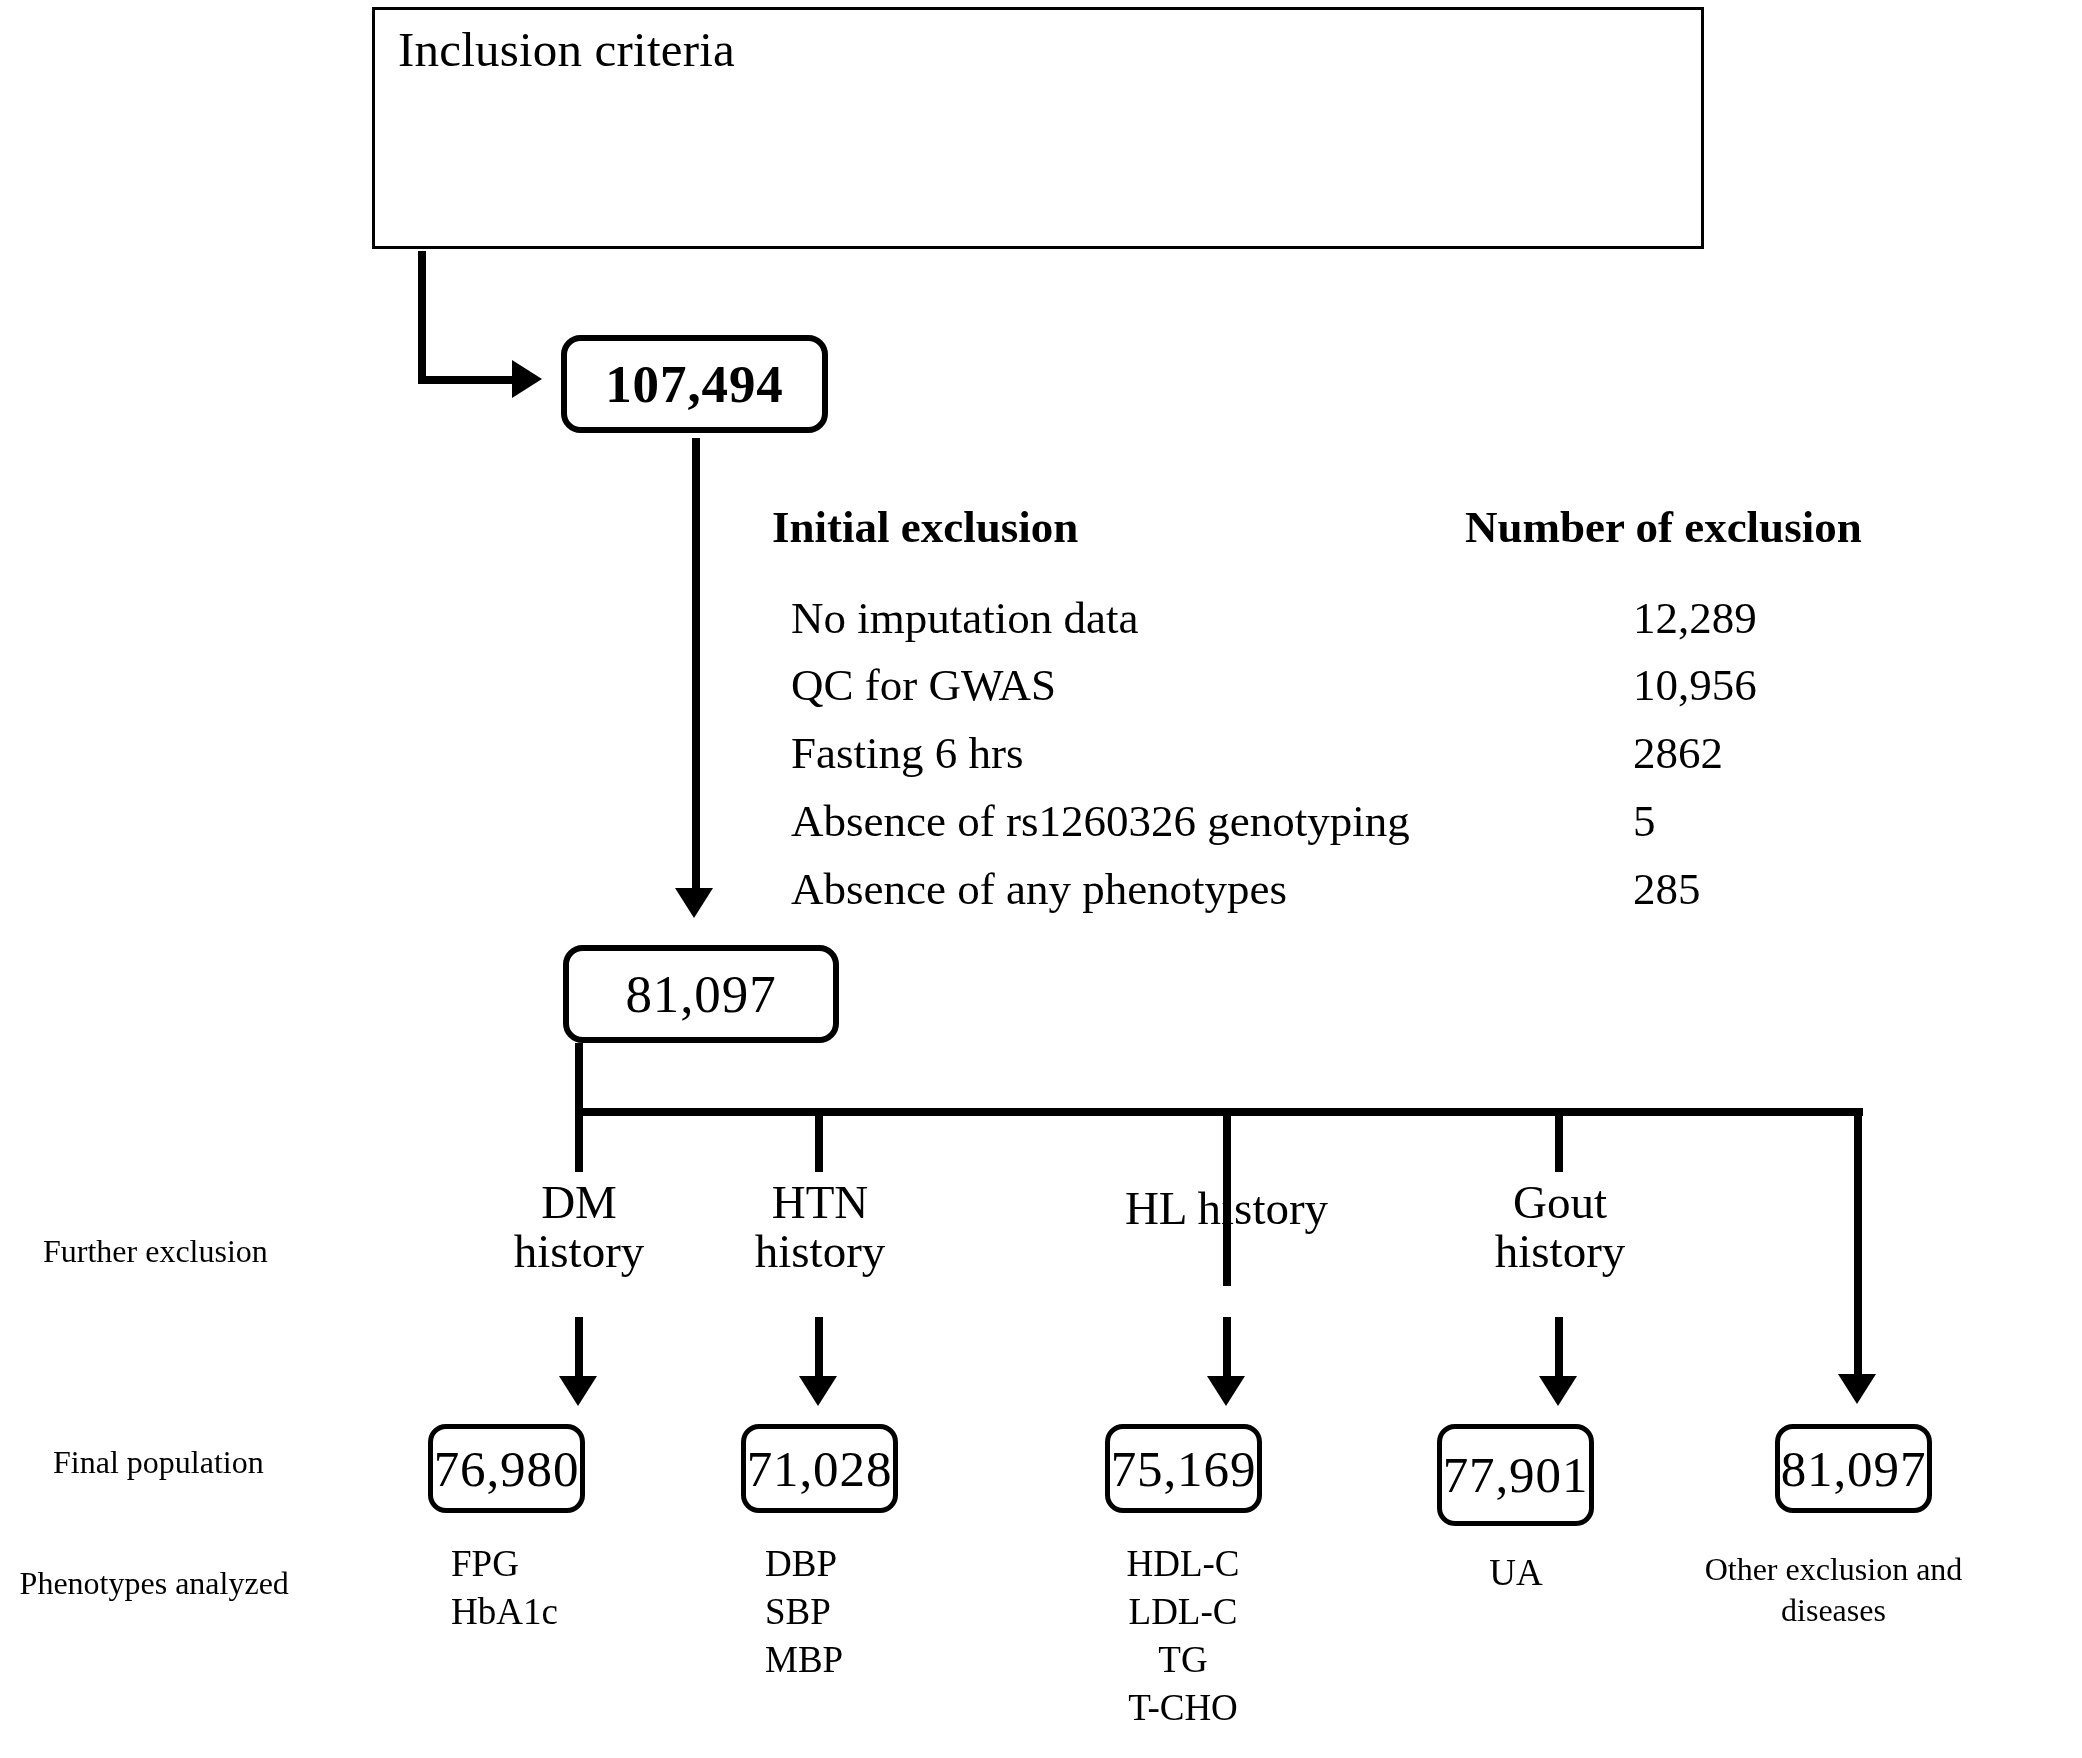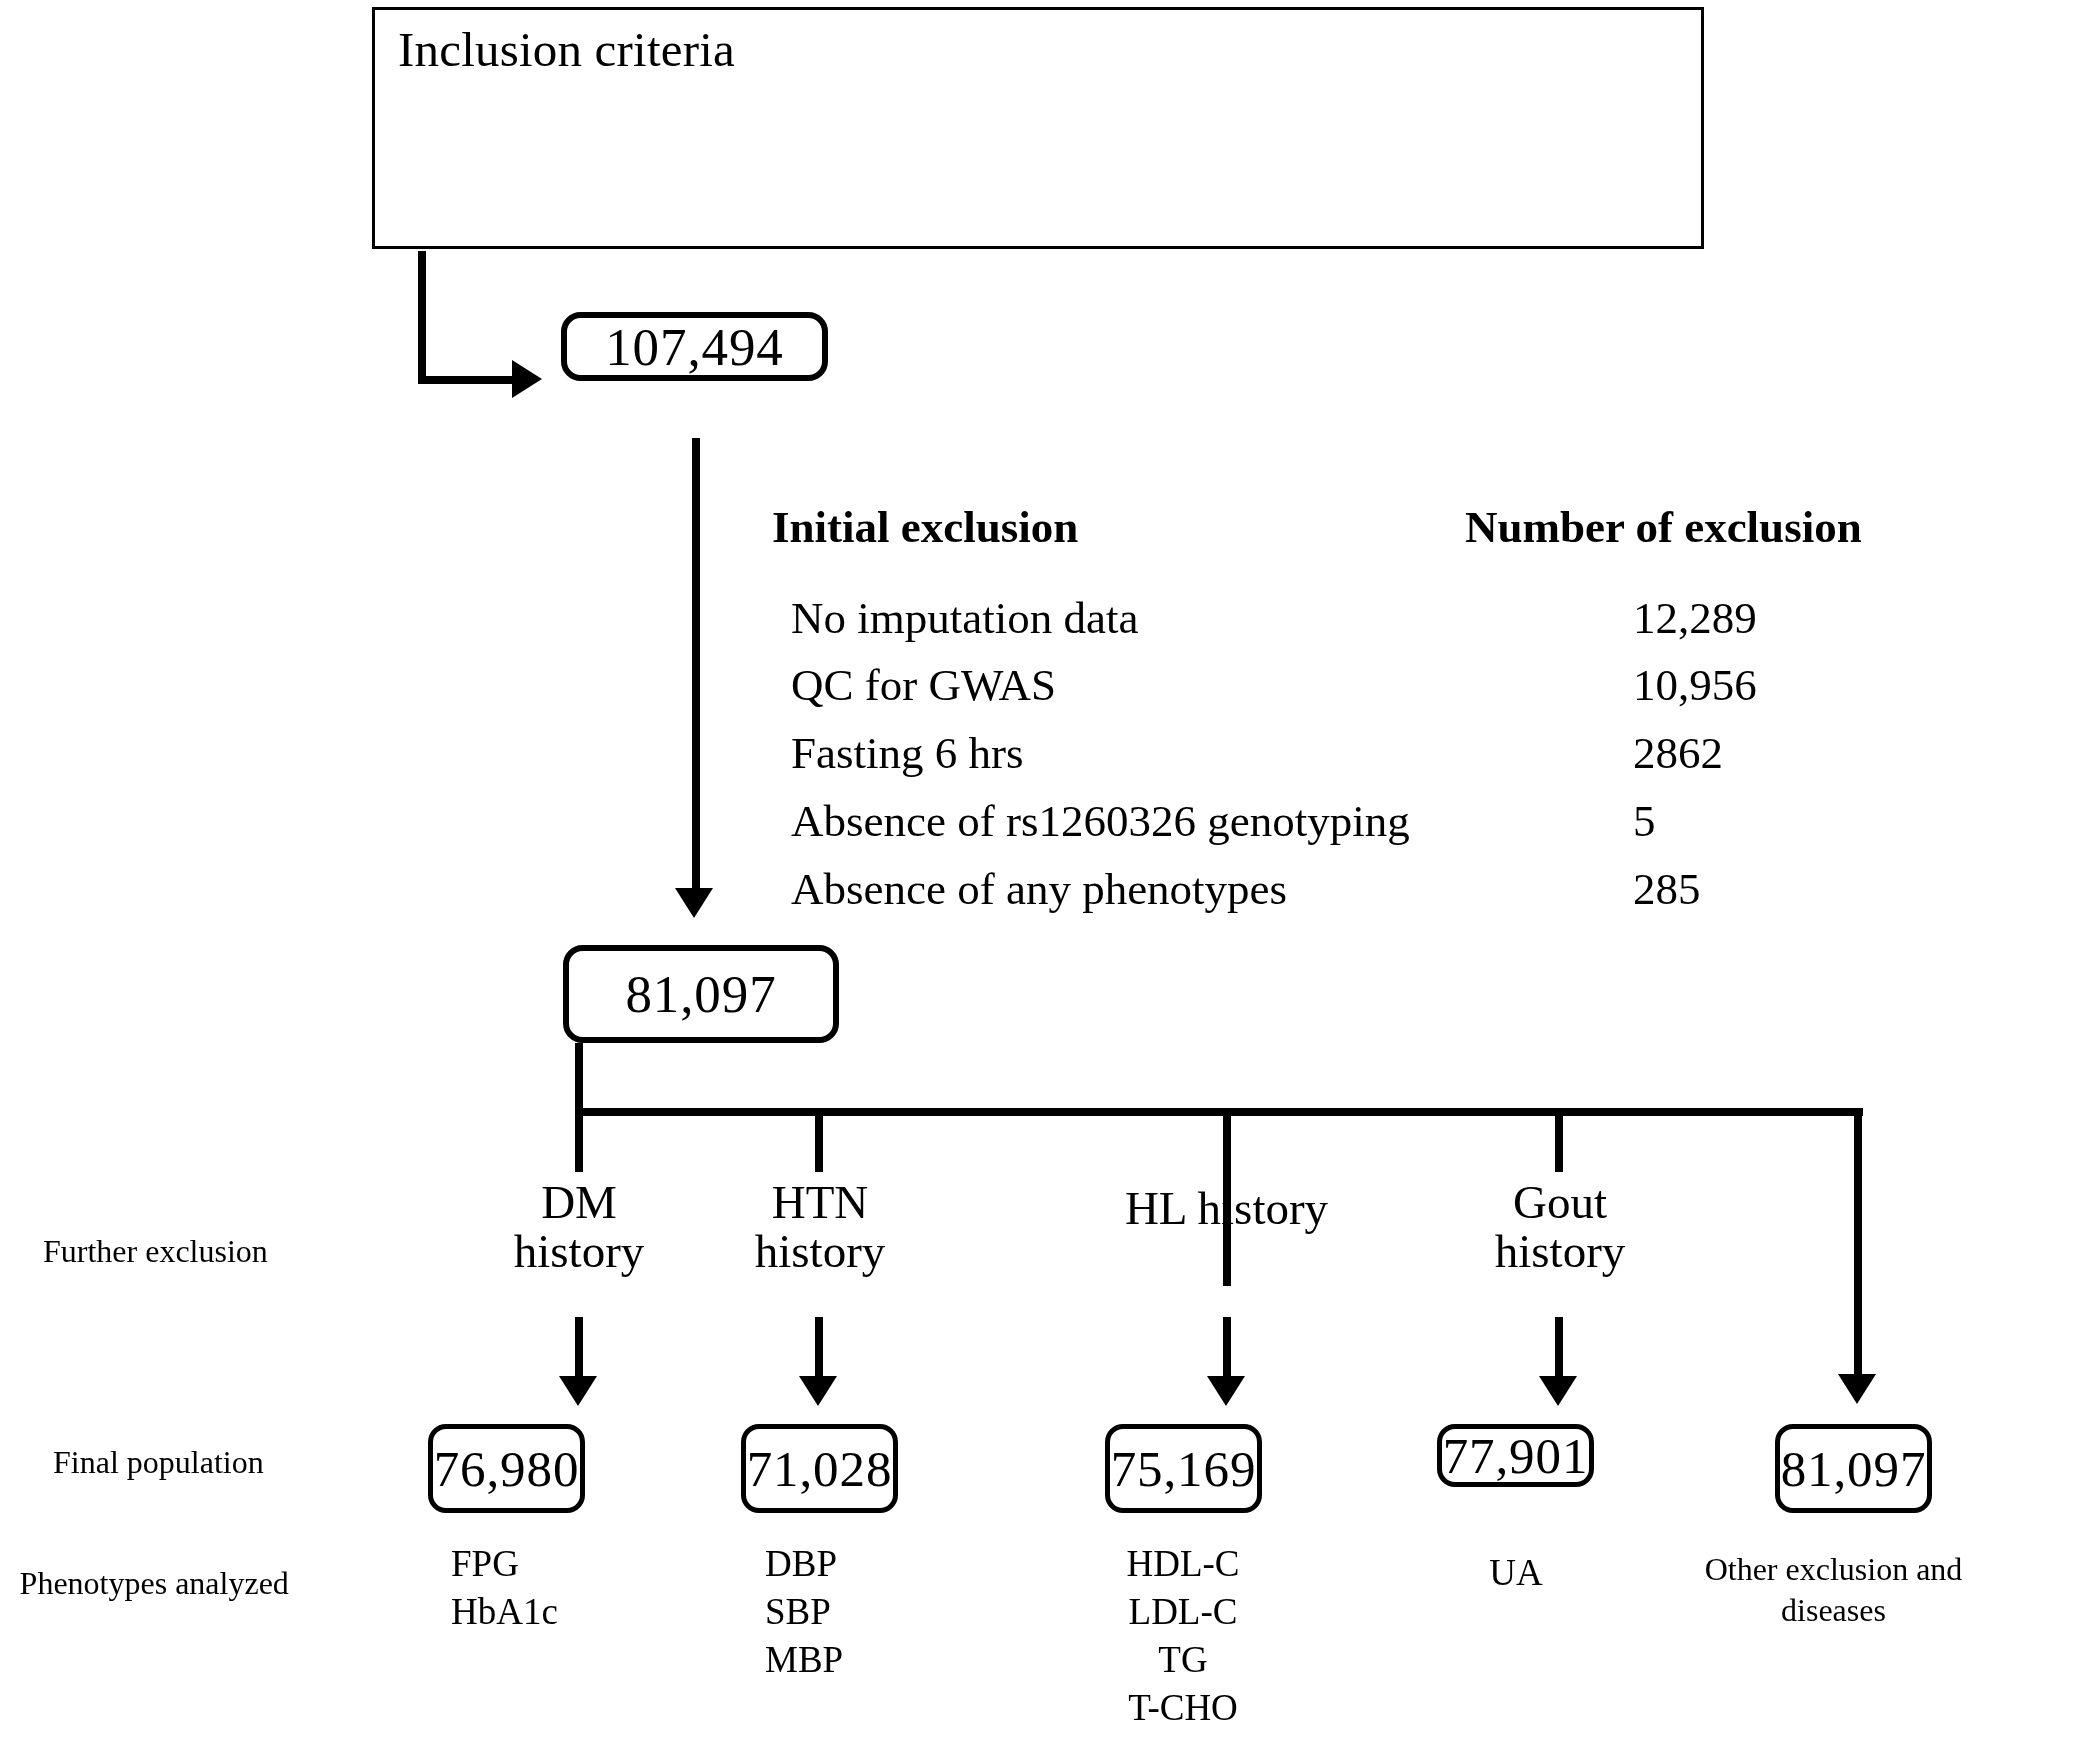--- a/index.html
+++ b/index.html
@@ -61,21 +61,21 @@
 <div id="stage">
 
   <div class="abs crit-box" style="left:372px;top:7.1px;width:1332px;height:242px;">
     <div class="crit-line t">Inclusion criteria</div>
   </div>
 
   <div class="vline" style="left:418px;top:251px;width:8px;height:132px;"></div>
   <div class="hline" style="left:418px;top:376px;width:98px;height:8px;"></div>
   <div class="arrowright" style="left:512px;top:360px;"></div>
 
-  <div class="abs num-box" style="left:561px;top:312px;width:267px;height:69px;">
+  <div class="abs num-box" style="left:561px;top:335px;width:267px;height:98px;font-weight:bold;">
     <span>107,494</span>
   </div>
 
   <div class="vline" style="left:692px;top:438px;width:8px;height:454px;"></div>
   <div class="arrowdown" style="left:675px;top:888px;"></div>
 
   <div class="abs t hdr" style="left:772px;top:501px;">Initial exclusion</div>
   <div class="abs t hdr" style="left:1465px;top:501px;">Number of exclusion</div>
 
   <div class="abs t row-txt" style="left:791px;top:592px;">No imputation data</div>
@@ -156,21 +156,21 @@
     <div>TG</div>
     <div>T-CHO</div>
   </div>
 
   <div class="abs branch-lbl" style="left:1453px;top:1178px;width:214px;">
     <div>Gout</div>
     <div>history</div>
   </div>
   <div class="vline" style="left:1555px;top:1317px;width:8px;height:64px;"></div>
   <div class="arrowdown" style="left:1539px;top:1376px;"></div>
-  <div class="abs num-box small" style="left:1437px;top:1424px;width:157px;height:63px;">
+  <div class="abs num-box small" style="left:1437px;top:1424px;width:157px;height:102px;">
     <span>77,901</span>
   </div>
   <div class="abs pheno center" style="left:1449px;top:1549px;width:134px;">
     <div>UA</div>
   </div>
 
   <div class="abs num-box small" style="left:1775px;top:1424px;width:157px;height:89px;">
     <span>81,097</span>
   </div>
   <div class="abs small-pheno" style="left:1602px;top:1549px;width:463px;">

